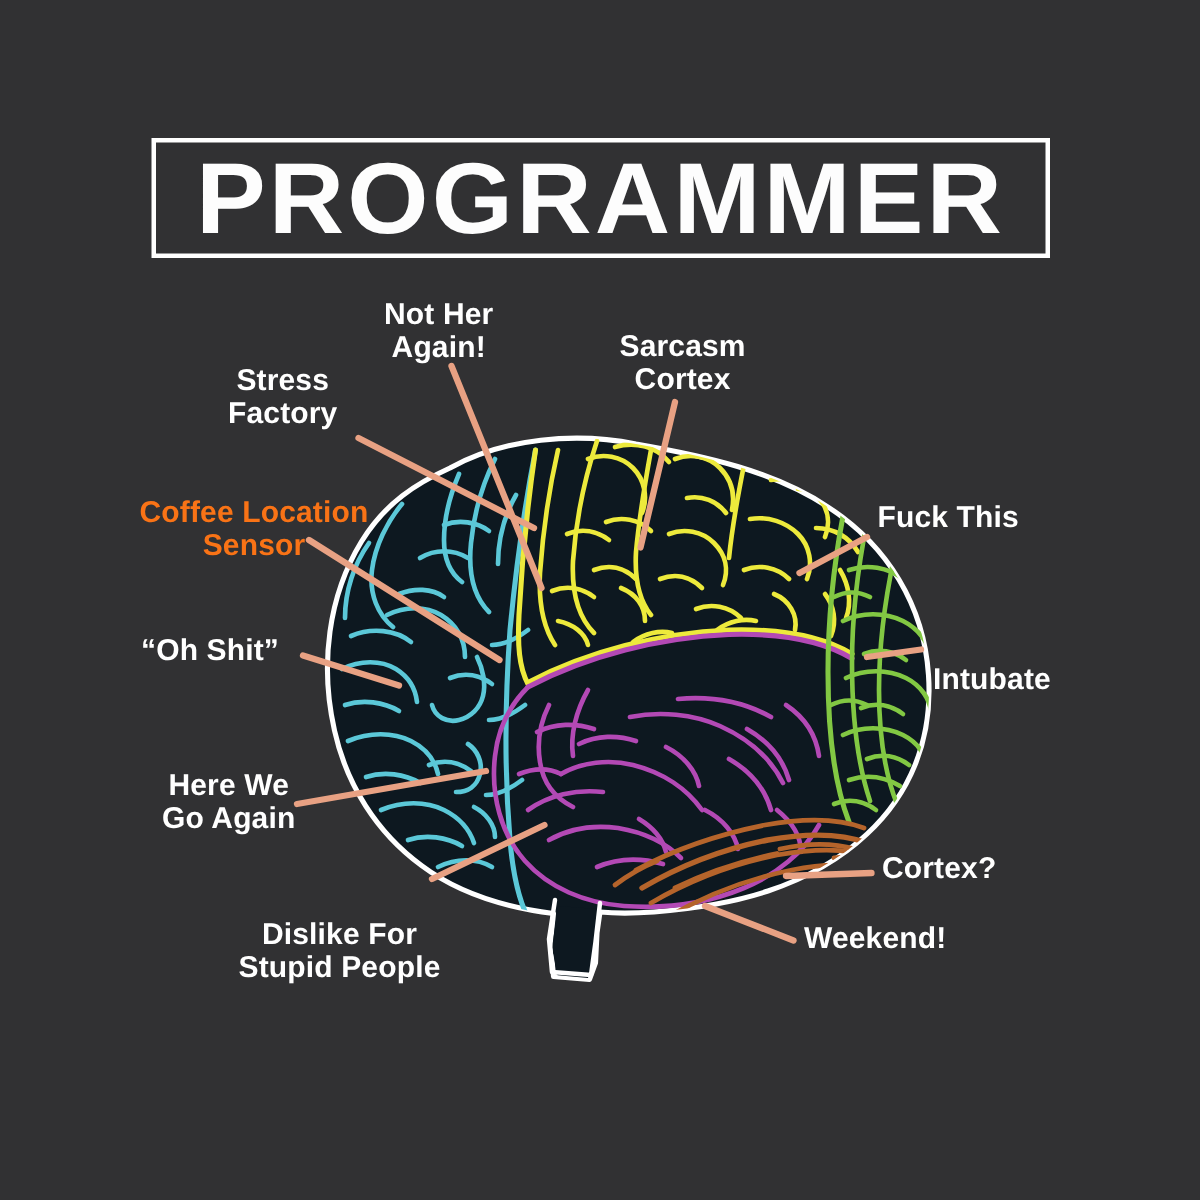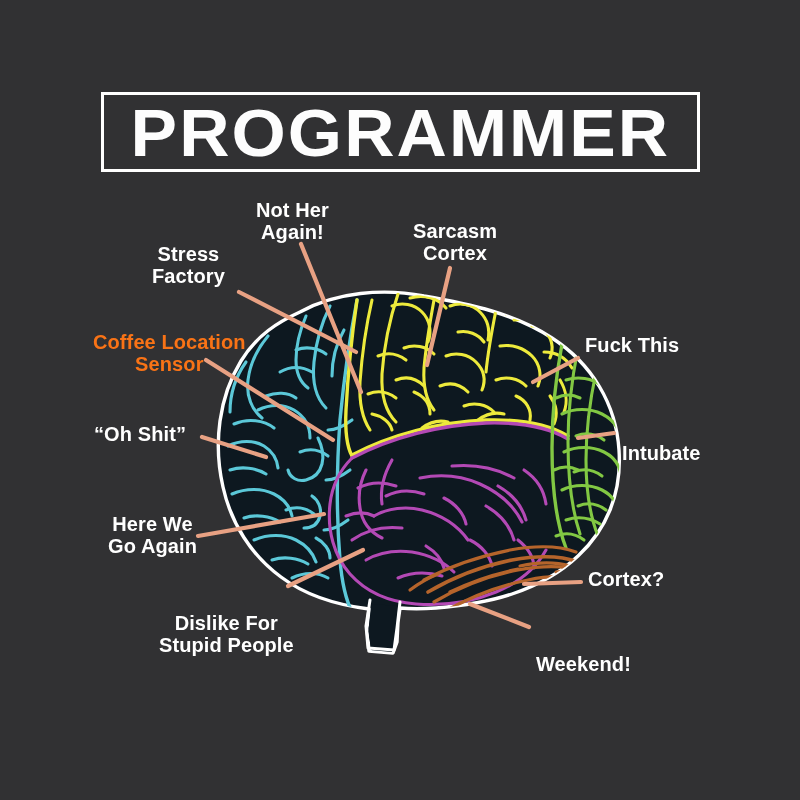--- a/index.html
+++ b/index.html
@@ -249,16 +249,16 @@
       <div class="label c" style="left: 93px; top: 331px; color: #f97316;">Coffee Location
 Sensor</div>
       <div class="label l" style="left: 585px; top: 334px; color: rgb(255, 255, 255);">Fuck This</div>
       <div class="label r" style="left: 94px; top: 423px; color: rgb(255, 255, 255);">“Oh Shit”</div>
       <div class="label l" style="left: 622px; top: 442px; color: rgb(255, 255, 255);">Intubate</div>
       <div class="label r" style="left: 108px; top: 513px; color: rgb(255, 255, 255);">Here We
 Go Again</div>
       <div class="label c" style="left: 159px; top: 612px; color: rgb(255, 255, 255);">Dislike For
 Stupid People</div>
       <div class="label l" style="left: 588px; top: 568px; color: rgb(255, 255, 255);">Cortex?</div>
-      <div class="label l" style="left: 536px; top: 615px; color: rgb(255, 255, 255); margin-top: 38px;">Weekend!</div>
+      <div class="label l" style="left: 536px; top: 615px; color: rgb(255, 255, 255);">Weekend!</div>
     </div>
 
 </div>
 
 </body></html>

